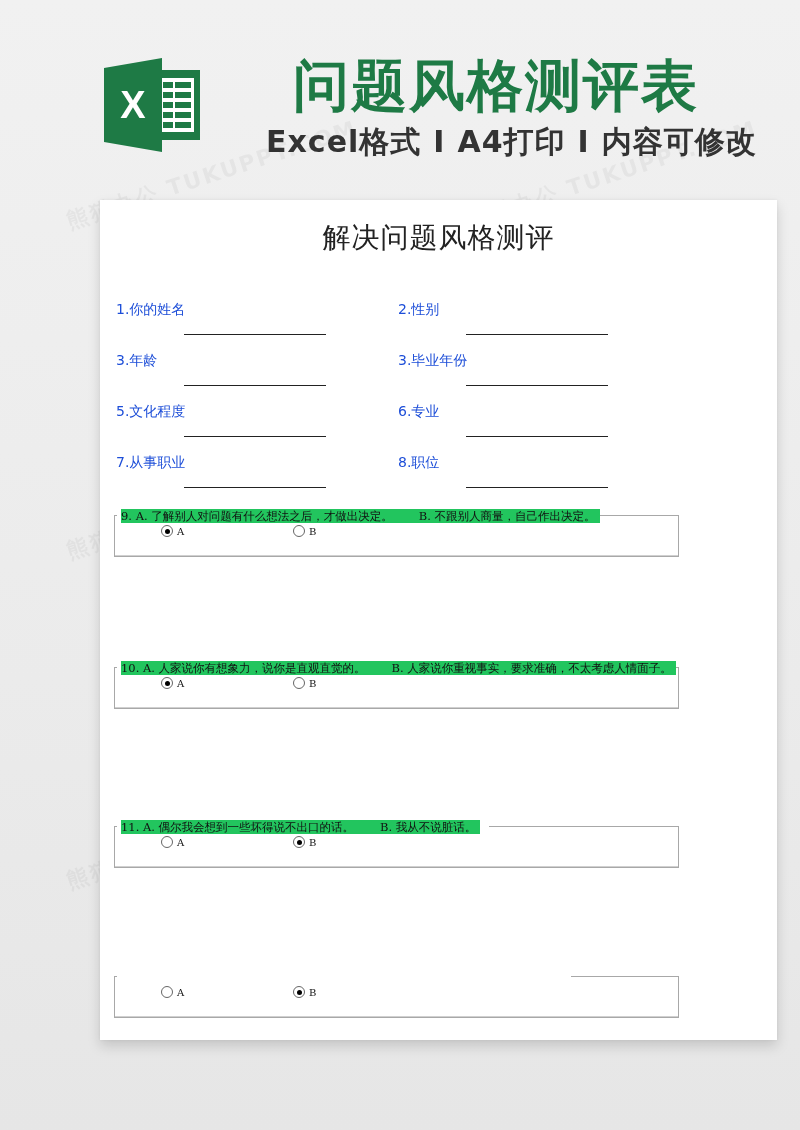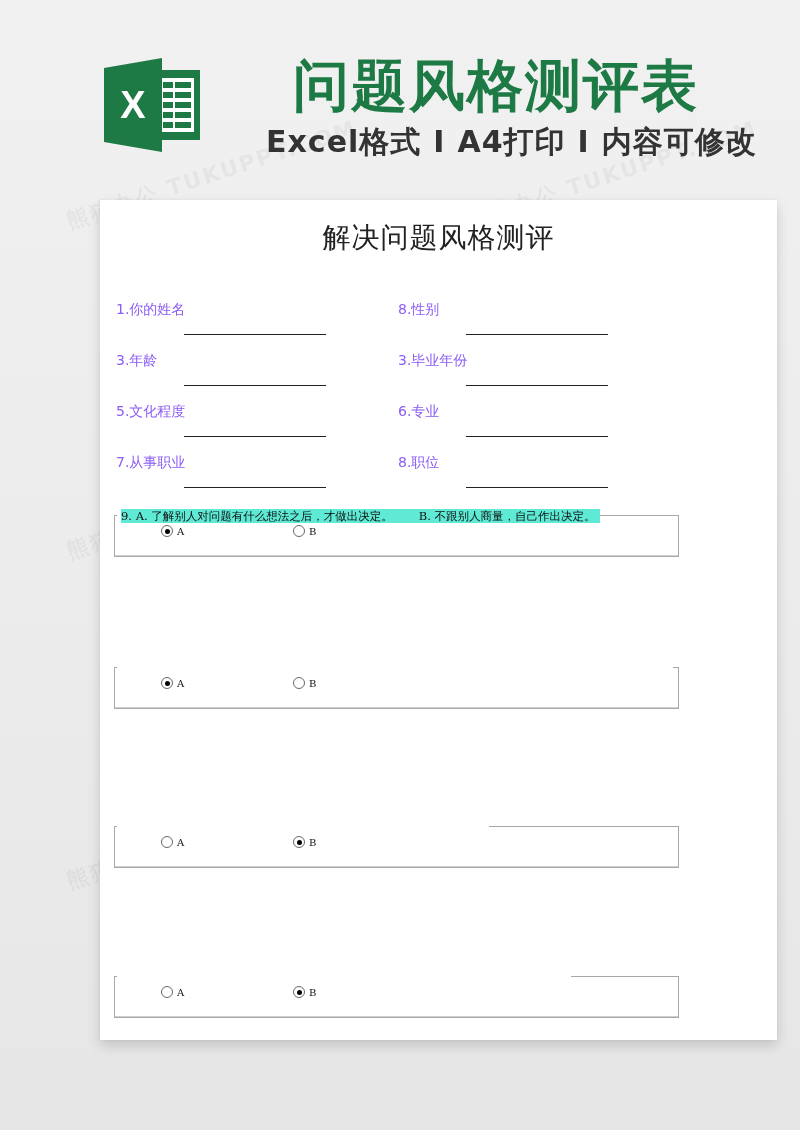--- a/index.html
+++ b/index.html
@@ -39,42 +39,42 @@
   .card {
     position: absolute; left: 100px; top: 200px; width: 677px; height: 840px;
     background: #ffffff;
     box-shadow: 0 6px 12px rgba(0,0,0,0.15), 0 0 3px rgba(0,0,0,0.06);
   }
   .card-title {
     position: absolute; left: 0; top: 20px; width: 100%; text-align: center;
     font-size: 28px; color: #222; line-height: 36px; letter-spacing: 1px;
   }
   .field {
-    position: absolute; font-size: 14px; color: #8b5cf6; line-height: 18px;
+    position: absolute; font-size: 14px; color: #1d4ed8; line-height: 18px;
   }
   .field-line {
     position: absolute; height: 1px; background: #222; width: 142px;
   }
 
   
   .qbox {
     position: absolute; left: 14px; width: 565px; height: 42px;
     border: 1px solid #a8a8a8; border-top: none;
     box-shadow: inset 0 -1px 0 #d0d0d0;
   }
   .qbox::before {
     content: ""; position: absolute; left: -1px; top: 0; width: 3px; height: 1px; background: #a8a8a8;
   }
   .qbox .topline {
     position: absolute; top: 0; right: -1px; height: 1px; background: #a8a8a8;
   }
   .qtext {
     position: absolute; left: 6px; top: -6px;
     font-family: "DejaVu Serif", "Liberation Serif", serif;
-    font-size: 11.5px; color: #111; white-space: nowrap; background: #5eead4; padding-right: 4px;
+    font-size: 11.5px; color: #111; white-space: nowrap; background: #22c55e; padding-right: 4px;
     line-height: 14px;
   }
   .qtext .optb { margin-left: 26px; }
   .radio {
     position: absolute; top: 10px; display: flex; align-items: center;
     font-family: "DejaVu Serif", "Liberation Serif", serif; font-size: 10px; color: #111;
   }
   .radio .circle {
     width: 12px; height: 12px; border-radius: 50%;
     border: 1px solid #666; background: #fff; position: relative; margin-right: 4px;
@@ -118,21 +118,21 @@
   <div class="headline">问题风格测评表</div>
   <div class="subline">
     <span>Excel格式</span><span class="sep">I</span><span>A4打印</span><span class="sep">I</span><span>内容可修改</span>
   </div>
 
   <div class="card">
     <div class="card-title">解决问题风格测评</div>
 
     <div class="field" style="left:16px;top:100px;">1.你的姓名</div>
     <div class="field-line" style="left:84px;top:134px;"></div>
-    <div class="field" style="left:298px;top:100px;">8.性别</div>
+    <div class="field" style="left:298px;top:100px;">2.性别</div>
     <div class="field-line" style="left:366px;top:134px;"></div>
 
     <div class="field" style="left:16px;top:151px;">3.年龄</div>
     <div class="field-line" style="left:84px;top:185px;"></div>
     <div class="field" style="left:298px;top:151px;">3.毕业年份</div>
     <div class="field-line" style="left:366px;top:185px;"></div>
 
     <div class="field" style="left:16px;top:202px;text-align:center;">5.文化程度</div>
     <div class="field-line" style="left:84px;top:236px;"></div>
     <div class="field" style="left:298px;top:202px;">6.专业</div>
@@ -153,32 +153,38 @@
         <span>A</span>
       </div>
       <div class="radio" style="left:178px;">
         <span class="circle"></span>
         <span>B</span>
       </div>
     </div>
 
     <div class="qbox" style="top:467px;">
       <div class="topline" style="width:6px;"></div>
+      <div class="qtext">
+        <span>10. A. 人家说你有想象力，说你是直观直觉的。</span><span class="optb">B. 人家说你重视事实，要求准确，不太考虑人情面子。</span>
+      </div>
       <div class="radio" style="left:46px;">
         <span class="circle checked"></span>
         <span>A</span>
       </div>
       <div class="radio" style="left:178px;">
         <span class="circle"></span>
         <span>B</span>
       </div>
     </div>
 
     <div class="qbox" style="top:626px;">
       <div class="topline" style="width:190px;"></div>
+      <div class="qtext">
+        <span>11. A. 偶尔我会想到一些坏得说不出口的话。</span><span class="optb">B. 我从不说脏话。</span>
+      </div>
       <div class="radio" style="left:46px;">
         <span class="circle"></span>
         <span>A</span>
       </div>
       <div class="radio" style="left:178px;">
         <span class="circle checked"></span>
         <span>B</span>
       </div>
     </div>
 

